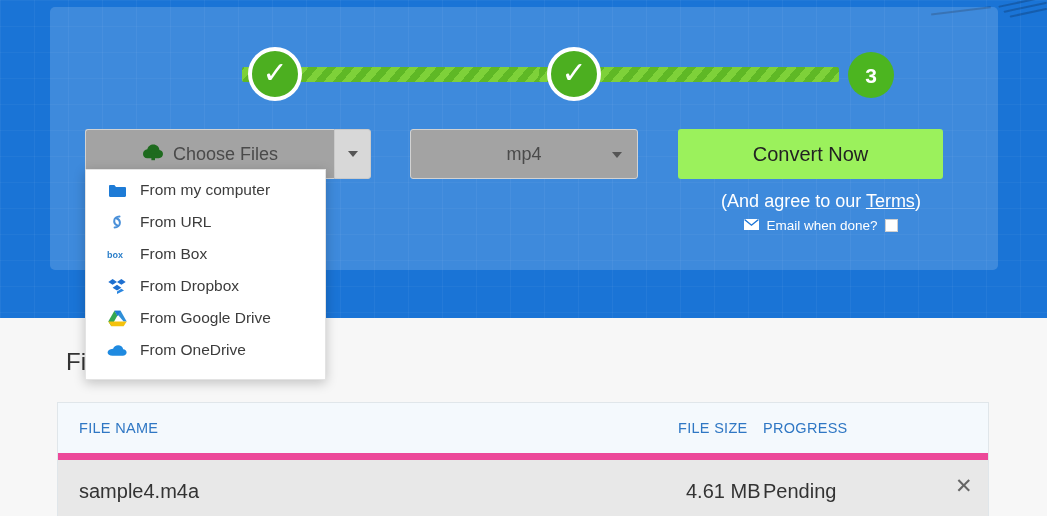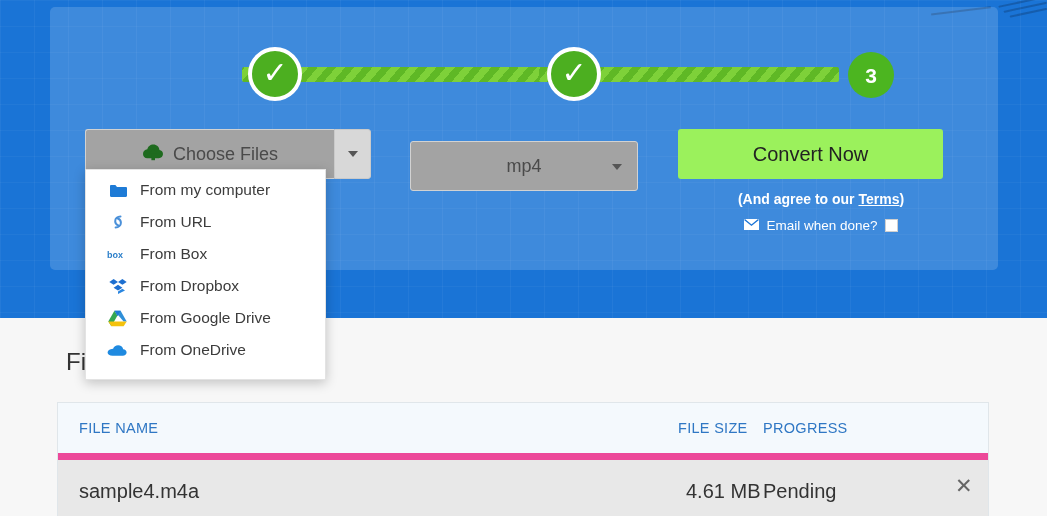--- a/index.html
+++ b/index.html
@@ -101,33 +101,33 @@
     width:37px;height:50px;background:#d8d8d8;border:1px solid #cacaca;
     border-radius:0 3px 3px 0;box-sizing:border-box;
     display:flex;align-items:center;justify-content:center;cursor:pointer;
   }
   .caret{
     width:0;height:0;border-left:5px solid transparent;
     border-right:5px solid transparent;border-top:6px solid #555;
   }
   #format-select{
     position:absolute;left:360px;top:10px;width:228px;height:50px;
-    font-size:18px;position:absolute;margin-top:12px;
+    font-size:18px;position:absolute;
   }
   #format-select .lbl{position:absolute;left:0;right:0;text-align:center;}
   #format-select .caret{position:absolute;right:15px;top:22px;}
   #convert-now{
     position:absolute;left:628px;top:10px;width:265px;height:50px;
     background:#9bf15c;border:none;border-radius:3px;color:#222;
     font-size:20px;display:flex;align-items:center;justify-content:center;
     cursor:pointer;
   }
   #agree-line{
     position:absolute;left:628px;top:72px;width:286px;text-align:center;
-    color:#ffffff;font-size:14px;font-weight:bold;
+    color:#ffffff;font-size:18px;
   }
   #agree-line a{color:#ffffff;text-decoration:underline;}
   #email-line{
     position:absolute;left:628px;top:99px;width:286px;
     display:flex;align-items:center;justify-content:center;gap:7px;
     color:#ffffff;font-size:13.5px;
   }
   #email-check{
     width:13px;height:13px;background:#ffffff;border:1px solid #cfcfcf;
     display:inline-block;box-sizing:border-box;cursor:pointer;
@@ -137,21 +137,21 @@
   #source-menu{
     position:absolute;left:85px;top:169px;width:241px;height:211px;
     background:#ffffff;border:1px solid #e3e3e3;
     box-shadow:0 3px 11px rgba(0,0,0,.22);
     z-index:40;padding-top:4px;box-sizing:border-box;
   }
   .menu-item{
     height:32px;display:flex;align-items:center;gap:13px;
     padding-left:21px;font-size:15.5px;color:#3c3c3c;cursor:pointer;
   }
-  .mi-icon{width:20px;height:20px;display:flex;align-items:center;justify-content:flex-end;flex:0 0 20px;}
+  .mi-icon{width:20px;height:20px;display:flex;align-items:center;justify-content:center;flex:0 0 20px;}
 
   
   #page-lower{
     position:absolute;left:0;top:318px;width:1047px;height:198px;
     background:#f7f7f7;
   }
   #files-heading{
     position:absolute;left:66px;top:30px;font-size:24px;color:#333;
   }
   #file-table{

